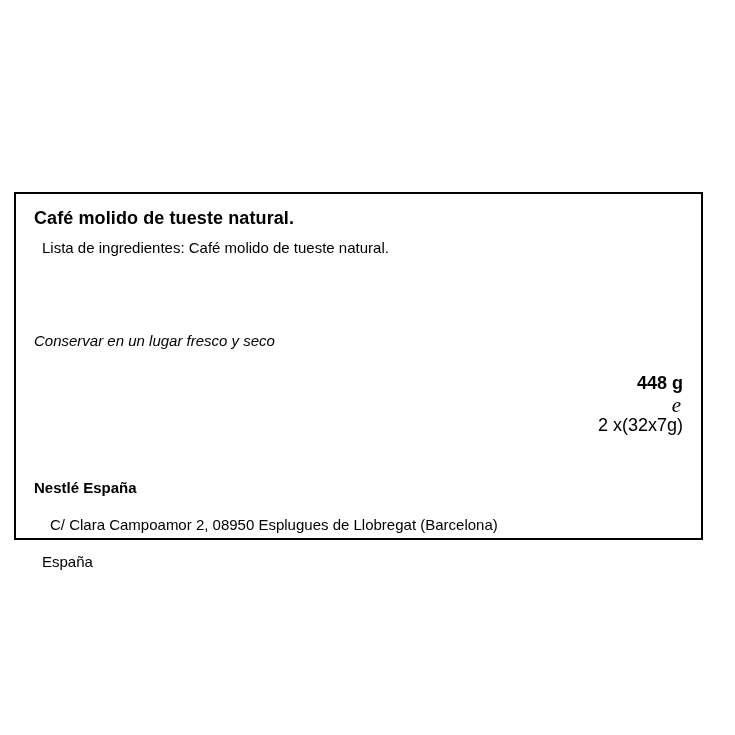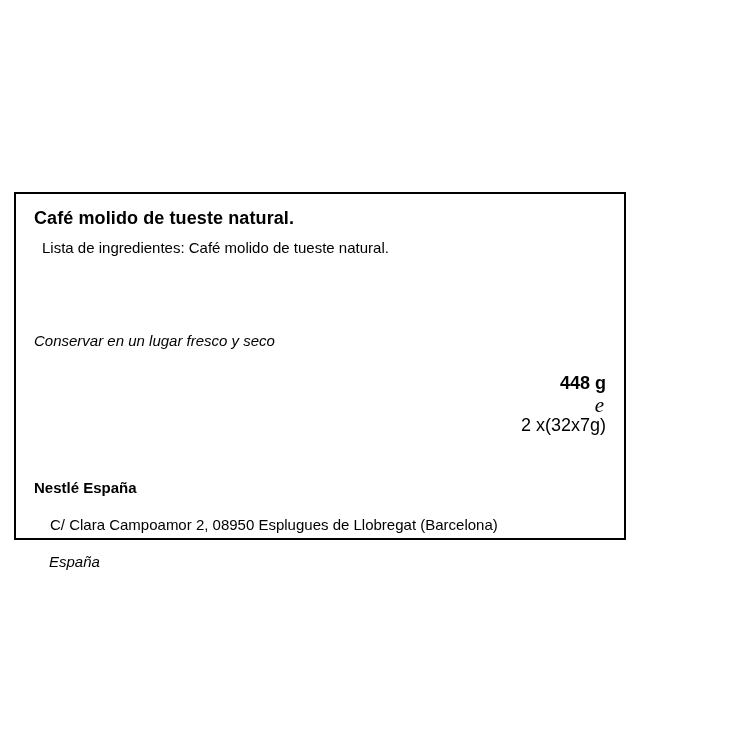--- a/index.html
+++ b/index.html
@@ -17,21 +17,21 @@
   .page {
     position: relative;
     width: 735px;
     height: 735px;
     background: #ffffff;
   }
   .label-box {
     position: absolute;
     left: 14px;
     top: 192px;
-    width: 612px;
+    width: 689px;
     height: 348px;
     border: 2px solid #000000;
     box-sizing: border-box;
     background: #ffffff;
   }
   .inner {
     padding: 13px 18px 0 18px;
   }
   .product-title {
     font-size: 18px;
@@ -86,22 +86,21 @@
     margin: 0;
   }
   .company-address {
     font-size: 15px;
     line-height: 1.4;
     margin: 16px;
   }
   .company-country {
     font-size: 15px;
     line-height: 1.4;
-    margin: 15px;
-    font-style: italic;
+    margin: 8px;
   }
 </style>
 </head>
 <body>
 
 <div class="page">
   <div class="label-box">
     <div class="inner">
 
       <p class="product-title">Café molido de tueste natural.</p>

